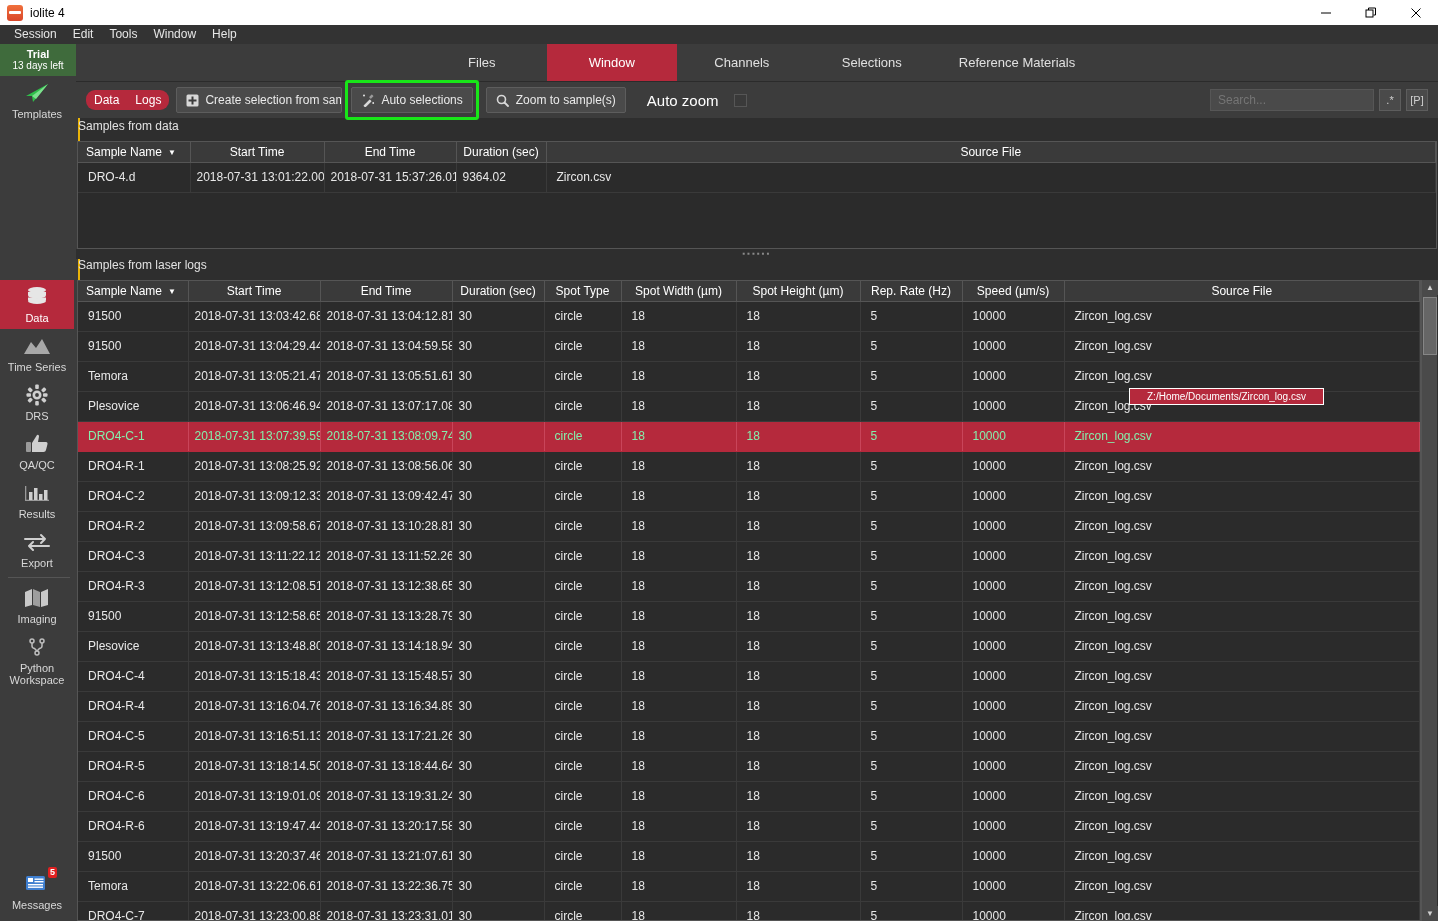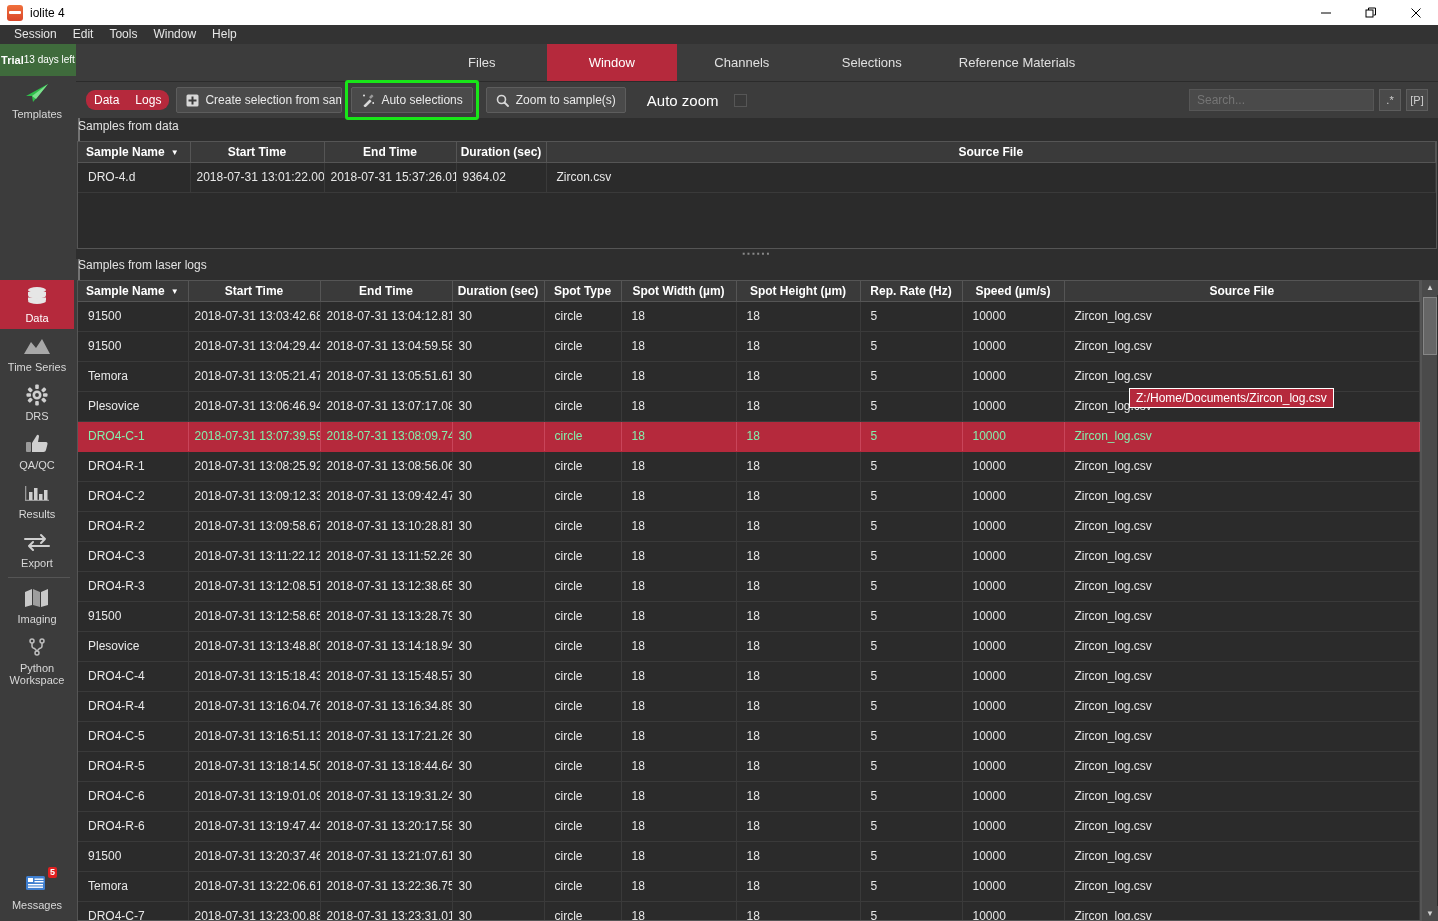--- a/index.html
+++ b/index.html
@@ -41,29 +41,29 @@
     background: #333333; display: flex; align-items: center; padding-left: 6px;
   }
   .menu-item {
     font-size: 12px; color: #e6e6e6; padding: 11px 8px; line-height: 15px;
   }
 
   
   .trial {
     position: absolute; left: 0; top: 44px; width: 76px; height: 32px;
     background: #3f6b3c; color: #ffffff;
-    display: flex; flex-direction: row; align-items: center; justify-content: center;
+    display: flex; flex-direction: column; align-items: center; justify-content: center;
   }
   .trial .t1 { font-size: 11px; font-weight: bold; line-height: 12px; }
   .trial .t2 { font-size: 10px; line-height: 12px; }
 
   
   .sidebar {
     position: absolute; left: 0; top: 76px; width: 80px; height: 845px;
-    background: #3c3c3c; border-right: 2px solid #737373;
+    background: #3c3c3c; border-right: 2px solid #eab308;
   }
   .side-item {
     width: 74px; padding: 4px 0 5px 0;
     display: flex; flex-direction: column; align-items: center; gap: 2px;
   }
   .side-item .lbl {
     font-size: 11px; color: #d8d8d8; text-align: center; line-height: 12px;
   }
   .side-item.active { background: #b5293c; }
   .side-item.active .lbl { color: #ffffff; }
@@ -103,42 +103,42 @@
     border: 3px solid #18e618; border-radius: 3px; padding: 3px;
     display: flex; align-items: center; height: 40px;
   }
   .autozoom-label { font-size: 15px; color: #ffffff; margin-left: 14px; }
   .autozoom-box {
     width: 13px; height: 13px; background: #3a3a3a; border: 1px solid #565656;
     margin-left: 8px;
   }
   .search-wrap { margin-left: auto; display: flex; align-items: center; gap: 5px; padding-right: 10px; }
   .search-input {
-    width: 185px; height: 22px; background: #4a4a4a; border: 1px solid #565656;
+    width: 164px; height: 22px; background: #4a4a4a; border: 1px solid #565656;
     color: #9a9a9a; font-size: 12px; padding: 0 7px; font-family: "Liberation Sans", sans-serif;
   }
   .sq-btn {
     width: 22px; height: 22px; background: #4a4a4a; border: 1px solid #5d5d5d;
     display: flex; align-items: center; justify-content: center;
     font-size: 11px; color: #cfcfcf;
   }
 
   
   .caption {
     position: absolute; font-size: 12px; color: #e2e2e2;
   }
 
   
   .tbl-wrap {
     position: absolute; background: #2b2b2b; border: 1px solid #555;
     overflow: hidden;
   }
   table.grid { border-collapse: collapse; table-layout: fixed; width: 100%; }
   table.grid th {
-    background: #3a3a3a; color: #ffffff; font-size: 12px; font-weight: bold;
+    background: #3a3a3a; color: #ffffff; font-size: 12px; font-weight: normal;
     height: 20px; border-right: 1px solid #555; border-bottom: 1px solid #555;
     text-align: center; padding: 0 4px; white-space: nowrap;
   }
   table.grid th.left { text-align: left; padding-left: 8px; }
   table.grid td {
     color: #e8e8e8; font-size: 12px; height: 30px;
     border-right: 1px solid #3a3a3a; border-bottom: 1px solid #3a3a3a;
     padding: 0 6px; white-space: nowrap; overflow: hidden;
   }
   table.grid td.pl { padding-left: 10px; }
@@ -162,21 +162,21 @@
     color: #d0d0d0; font-size: 8px;
   }
   .vscroll .thumb {
     position: absolute; left: 1px; width: 14px; background: #666;
     border: 1px solid #868686;
   }
 
   
   .tooltip {
     position: absolute; background: #b5293c; border: 1px solid #ffffff;
-    color: #ffffff; font-size: 12px; padding: 2px 6px; white-space: nowrap;
+    color: #ffffff; font-size: 10px; padding: 2px 17px; white-space: nowrap;
     z-index: 40;
   }
 
   
   .msg-badge {
     position: absolute; right: -5px; top: -4px; background: #e02020; color: #fff;
     font-size: 9px; font-weight: bold; padding: 0 2px; border-radius: 2px; line-height: 11px;
   }
 </style>
 </head>

